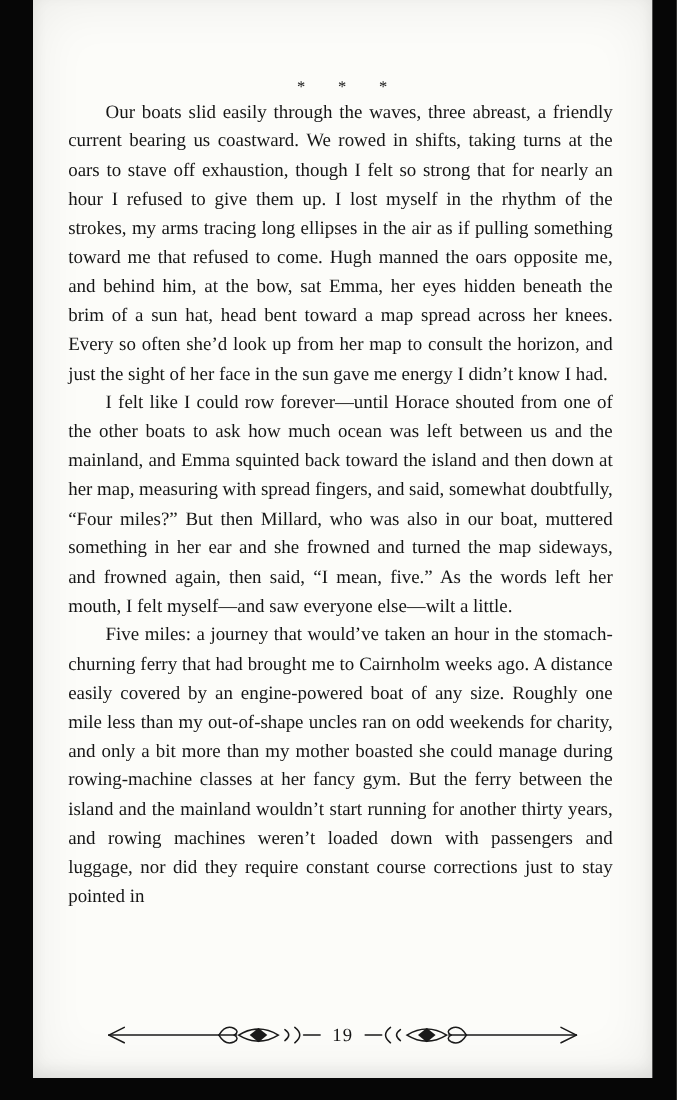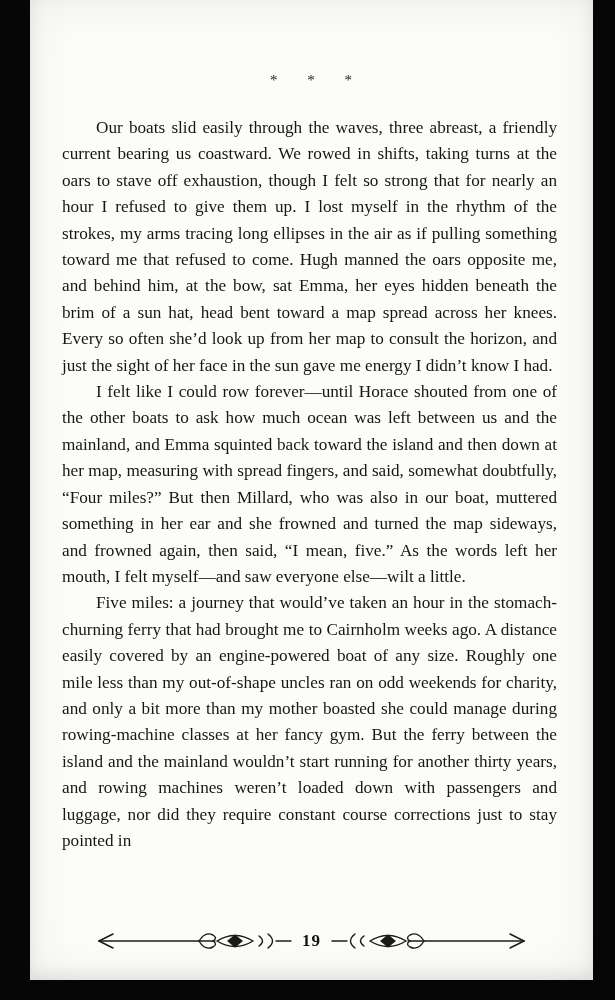--- a/index.html
+++ b/index.html
@@ -27,21 +27,20 @@
   }
   .section-break {
     margin-top: 72px;
     text-align: center;
     font-size: 15px;
     color: #1c1c1c;
     word-spacing: 1.6em;
     letter-spacing: 1px;
   }
   .body-text {
-    margin-top: 26px;
     padding: 0 36px 0 32px;
     color: #161616;
     font-size: 17.2px;
     line-height: 26.4px;
     text-align: justify;
   }
   .body-text p {
     margin: 0;
     text-indent: 34px;
   }
@@ -49,21 +48,21 @@
     position: absolute;
     left: 0;
     right: 0;
     bottom: 26px;
     display: flex;
     align-items: center;
     justify-content: center;
     gap: 7px;
   }
   .page-number {
-    font-weight: bold;
+    font-weight: normal;
     font-size: 17px;
     color: #141414;
     letter-spacing: 1px;
     line-height: 1;
     padding-bottom: 2px;
   }
   .orn { display: block; }
   .orn-right { transform: scaleX(-1); }
 </style>
 </head>

